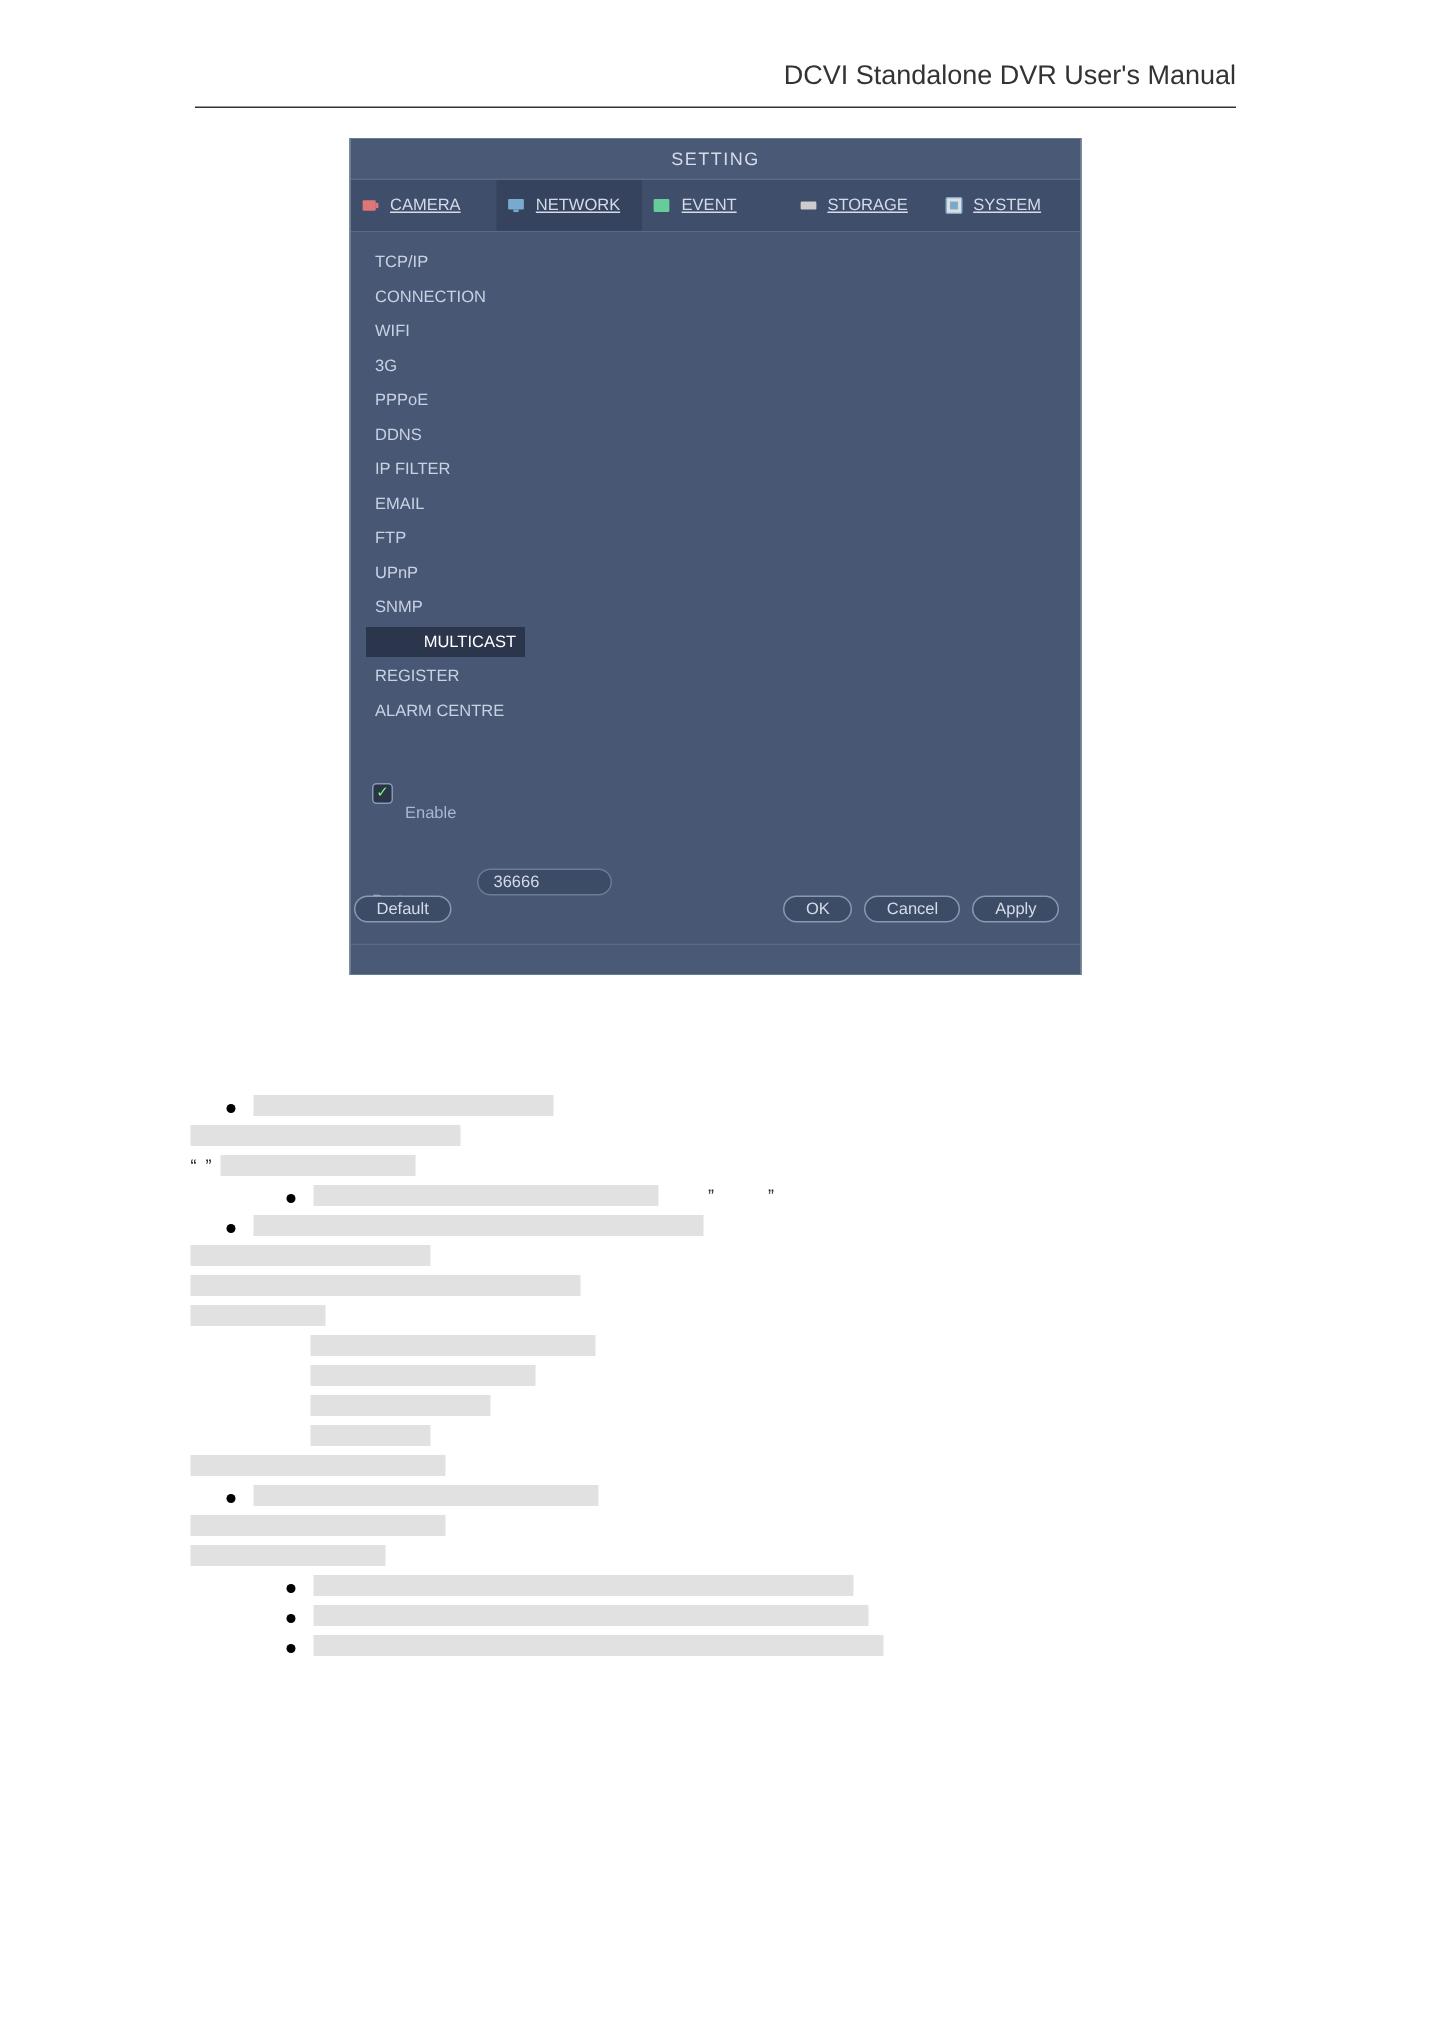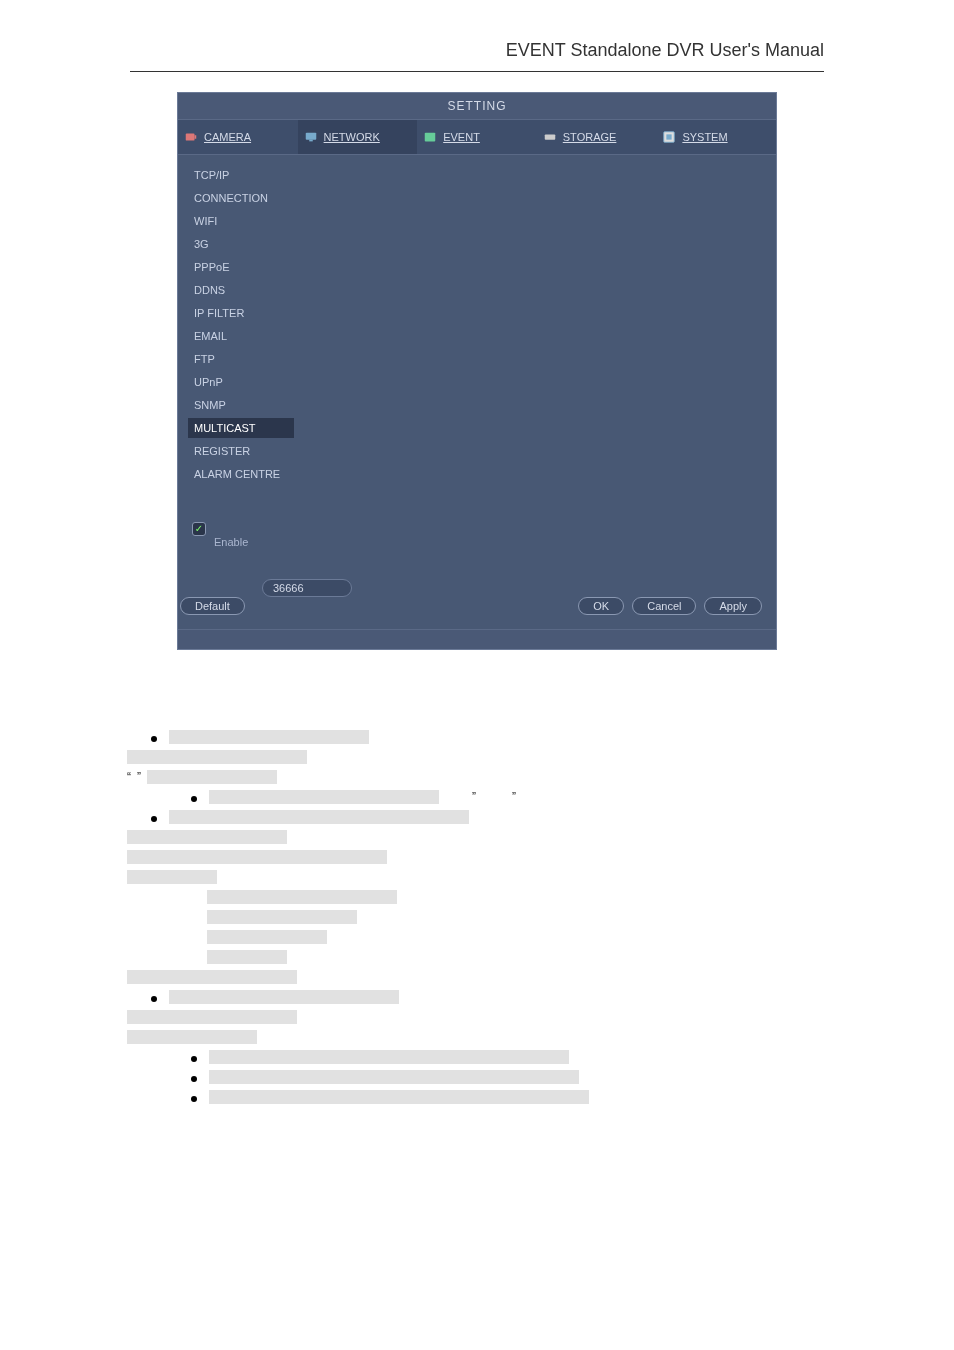--- a/index.html
+++ b/index.html
@@ -13,21 +13,21 @@
       padding: 40px 130px 10px 0;
       font-size: 18px;
       color: #333;
     }
     .header-rule {
       border: none;
       border-top: 1px solid #333;
       margin: 0 130px 20px 130px;
     }
     .dialog-container {
-      width: 600px;
+      width: 488px;
       margin: 0 auto 40px auto;
       background: #14532d;
       border: 1px solid #6b7a97;
       font-size: 11px;
       color: #d5dbe8;
     }
     .dialog-titlebar {
       text-align: center;
       padding: 6px 0;
       background: #4a5976;
@@ -71,20 +71,21 @@
     .sidenav-item {
       padding: 4px 6px;
       color: #c9d2e4;
       margin-bottom: 3px;
       font-size: 11px;
       cursor: pointer;
     }
     .sidenav-item.selected {
       background: #2b364c;
       color: #fff;
+      text-align: right;
     }
     .main-pane {
       flex: 1;
       padding: 12px 14px;
       position: relative;
     }
     .field-row {
       display: flex;
       align-items: center;
       margin-bottom: 10px;
@@ -163,21 +164,21 @@
     .grey-seg {
       background: #e1e1e1;
       height: 14px;
       display: inline-block;
       margin-right: 3px;
     }
   </style>
 </head>
 <body>
 
-<div class="manual-header">EVENT Standalone DVR User's Manual</div>
+<div class="manual-header">DCVI Standalone DVR User's Manual</div>
 <hr class="header-rule">
 
 <div class="dialog-container">
   <div class="dialog-titlebar">SETTING</div>
   <div class="dialog-tabs">
     <div class="dialog-tab">
       <span class="tab-icon">
         <svg viewBox="0 0 16 16">
             <rect x="2" y="4" width="10" height="8" fill="#d77" rx="1"></rect>
             <rect x="12" y="6" width="2" height="4" fill="#d77"></rect>

